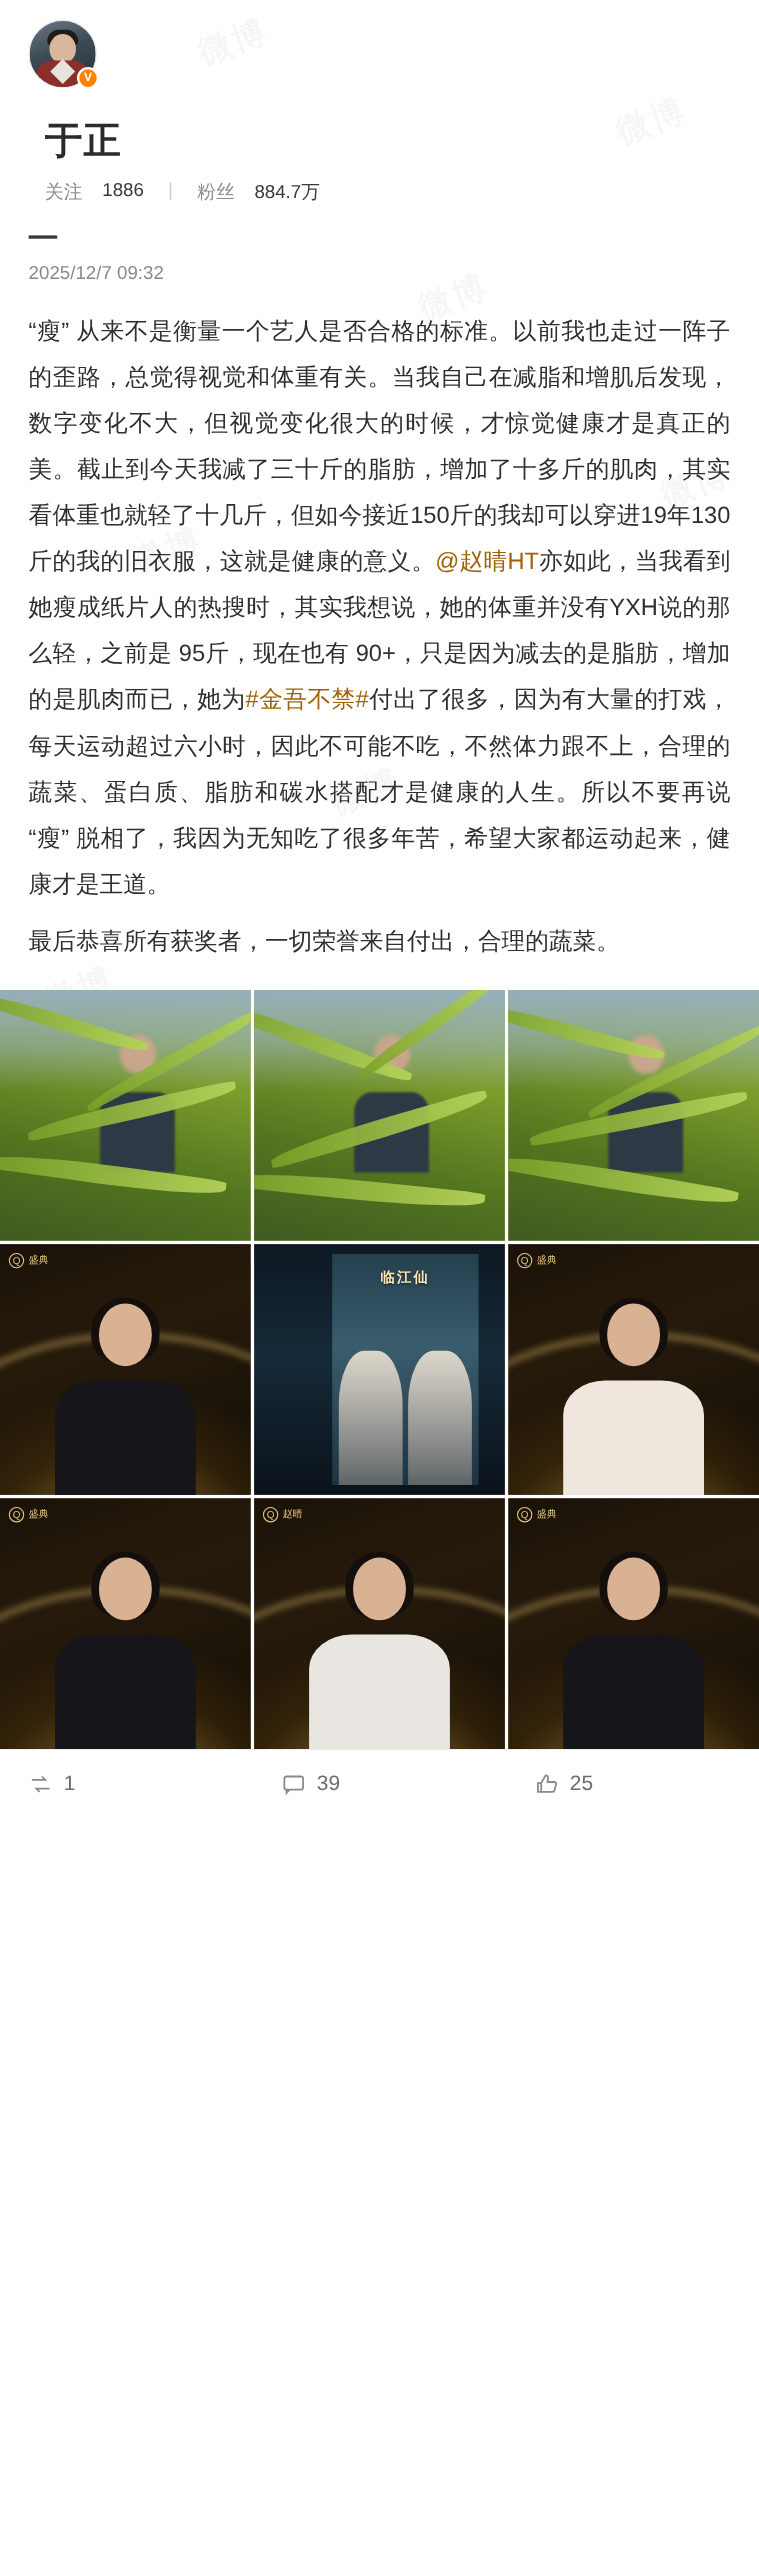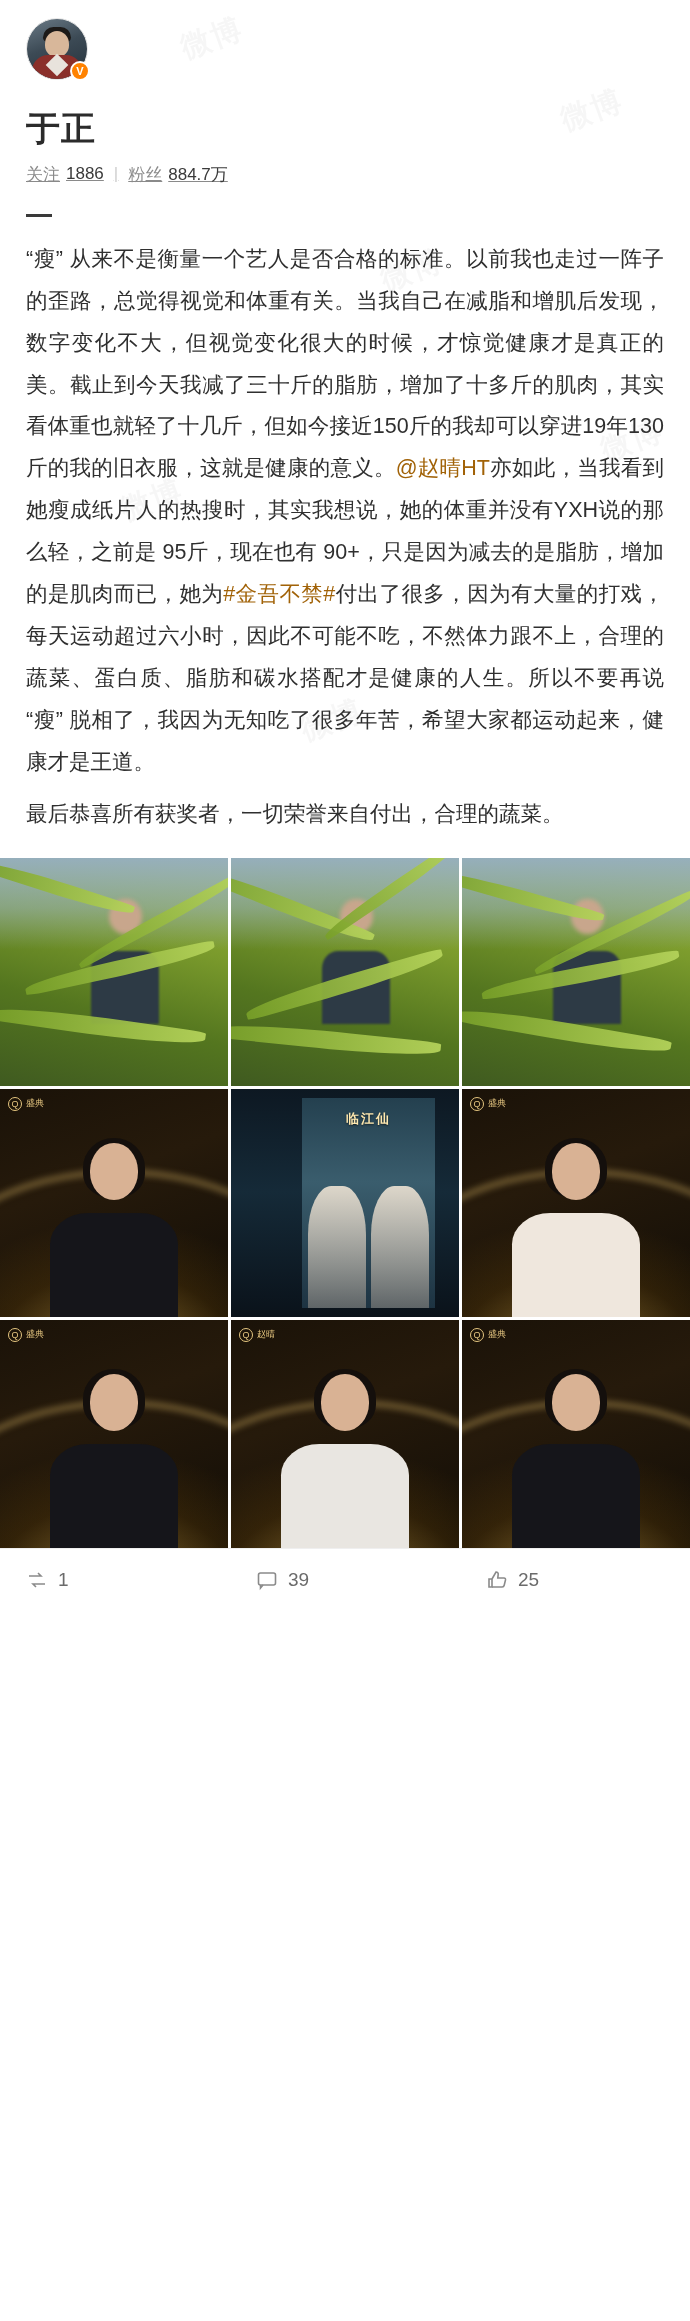--- a/index.html
+++ b/index.html
@@ -101,44 +101,42 @@
     background: #ff8200;
     border: 2px solid #fff;
     color: #fff;
     font-size: 11px;
     line-height: 16px;
     text-align: center;
     font-weight: bold;
   }
   
   .name-block {
-    padding: 28px 26px 0 26px;
+    padding: 28px 26px 0 41px;
     position: relative;
     z-index: 2;
   }
   .display-name {
     font-size: 34px;
     font-weight: bold;
     color: #2b2b2b;
     line-height: 1.2;
     letter-spacing: 1px;
   }
   .sub-title {
     margin-top: 14px;
     font-size: 17px;
     color: #7c7c7c;
   }
   .stats {
     margin-top: 14px;
     font-size: 17px;
     color: #8a8a8a;
     display: flex;
-    align-items: center;
-    gap: 0;
-    text-decoration: underline;
+    gap: 12px;
   }
   .stats .label { color: #8a8a8a; }
   .stats .num { color: #3a3a3a; margin-left: 6px; }
   .stats .sep { margin: 0 10px; color: #cfcfcf; }
   .divider-dash {
     margin: 28px 26px 0 26px;
     width: 26px;
     height: 3px;
     background: #3a3a3a;
     position: relative;
@@ -405,20 +403,21 @@
       <span class="label">关注</span>
       <span class="num">1886</span>
       <span class="sep">|</span>
       <span class="label">粉丝</span>
       <span class="num">884.7万</span>
     </div>
   </div>
 
   <div class="divider-dash"></div>
 
+  <div class="timestamp">2025/12/7 09:32</div>
 
   <div class="post-body">
     <p>
       <span>“瘦” 从来不是衡量一个艺人是否合格的标准。以前我也走过一阵子的歪路，总觉得视觉和体重有关。当我自己在减脂和增肌后发现，数字变化不大，但视觉变化很大的时候，才惊觉健康才是真正的美。截止到今天我减了三十斤的脂肪，增加了十多斤的肌肉，其实看体重也就轻了十几斤，但如今接近150斤的我却可以穿进19年130斤的我的旧衣服，这就是健康的意义。</span><span class="mention">@赵晴HT</span><span>亦如此，当我看到她瘦成纸片人的热搜时，其实我想说，她的体重并没有YXH说的那么轻，之前是 95斤，现在也有 90+，只是因为减去的是脂肪，增加的是肌肉而已，她为</span><span class="topic">#金吾不禁#</span><span>付出了很多，因为有大量的打戏，每天运动超过六小时，因此不可能不吃，不然体力跟不上，合理的蔬菜、蛋白质、脂肪和碳水搭配才是健康的人生。所以不要再说 “瘦” 脱相了，我因为无知吃了很多年苦，希望大家都运动起来，健康才是王道。</span>
     </p>
     <p>
       <span>最后恭喜所有获奖者，一切荣誉来自付出，合理的蔬菜。</span>
     </p>
   </div>
 

